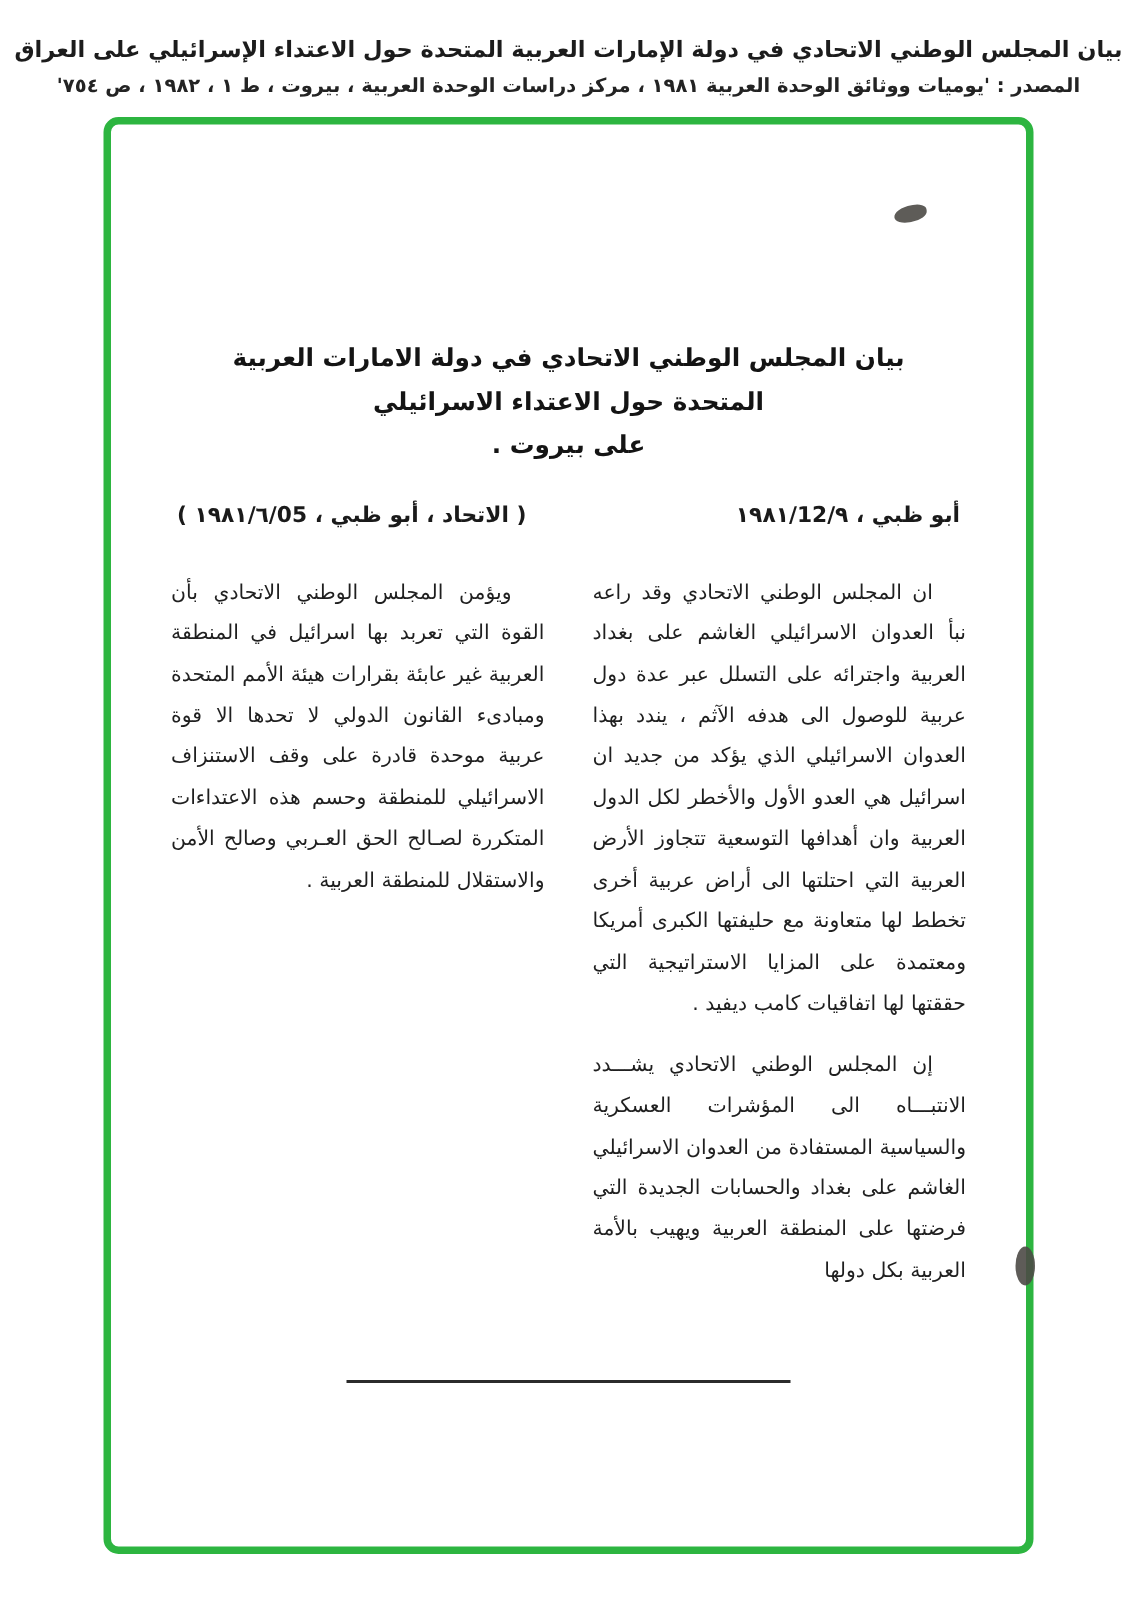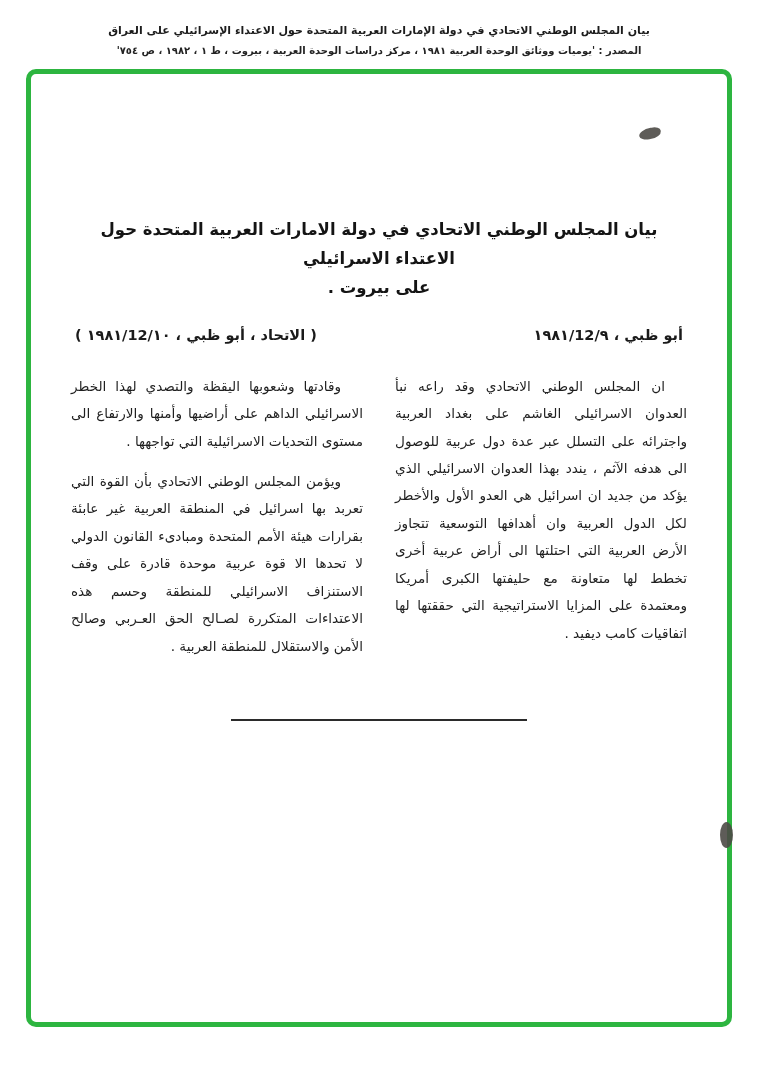--- a/index.html
+++ b/index.html
@@ -10,35 +10,35 @@
     height: 1078px;
     background: #ffffff;
     font-family: "DejaVu Sans", sans-serif;
     color: #1c1c1c;
     overflow: hidden;
   }
   .top-header {
     direction: rtl;
     text-align: center;
     font-weight: bold;
-    font-size: 11px;
+    font-size: 15px;
     padding-top: 24px;
     letter-spacing: 0;
   }
   .top-source {
     direction: rtl;
     text-align: center;
     font-weight: bold;
-    font-size: 10px;
+    font-size: 13px;
     margin-top: 8px;
     color: #232323;
   }
   .scan-frame {
     position: relative;
-    width: 706px;
+    width: 620px;
     height: 958px;
     margin: 13px auto 0;
     border: 5px solid var(--green, #2db540);
     border-radius: 10px;
     background: #ffffff;
   }
   .smudge {
     position: absolute;
     background: #4c4a46;
     opacity: 0.9;
@@ -119,31 +119,31 @@
 
     <div class="doc-body">
 
       <h1 class="doc-title">
         <span>بيان المجلس الوطني الاتحادي في دولة الامارات العربية المتحدة حول الاعتداء الاسرائيلي</span><br>
         <span>على بيروت .</span>
       </h1>
 
       <div class="date-row">
         <span class="date-right">أبو ظبي ،  ١٩٨١/12/٩</span>
-        <span class="date-left">( الاتحاد ، أبو ظبي ،  ١٩٨١/12/١٠ )</span>
+        <span class="date-left">( الاتحاد ، أبو ظبي ،  ١٩٨١/٦/05 )</span>
       </div>
 
       <div class="columns">
 
         <div class="col col-right">
           <p>ان المجلس الوطني الاتحادي وقد راعه نبأ العدوان الاسرائيلي الغاشم على بغداد العربية واجترائه على التسلل عبر عدة دول عربية للوصول الى هدفه الآثم ، يندد بهذا العدوان الاسرائيلي الذي يؤكد من جديد ان اسرائيل هي العدو الأول والأخطر لكل الدول العربية وان أهدافها التوسعية تتجاوز الأرض العربية التي احتلتها الى أراض عربية أخرى تخطط لها متعاونة مع حليفتها الكبرى أمريكا ومعتمدة على المزايا الاستراتيجية التي حققتها لها اتفاقيات كامب ديفيد .</p>
+          <p>إن المجلس الوطني الاتحادي يشـــدد الانتبـــاه الى المؤشرات العسكرية والسياسية المستفادة من العدوان الاسرائيلي الغاشم على بغداد والحسابات الجديدة التي فرضتها على المنطقة العربية ويهيب بالأمة العربية بكل دولها</p>
         </div>
 
         <div class="col col-left">
-          <p>وقادتها وشعوبها اليقظة والتصدي لهذا الخطر الاسرائيلي الداهم على أراضيها وأمنها والارتفاع الى مستوى التحديات الاسرائيلية التي تواجهها .</p>
           <p>ويؤمن المجلس الوطني الاتحادي بأن القوة التي تعربد بها اسرائيل في المنطقة العربية غير عابئة بقرارات هيئة الأمم المتحدة ومبادىء القانون الدولي لا تحدها الا قوة عربية موحدة قادرة على وقف الاستنزاف الاسرائيلي للمنطقة وحسم هذه الاعتداءات المتكررة لصـالح الحق العـربي وصالح الأمن والاستقلال للمنطقة العربية .</p>
         </div>
 
       </div>
 
       <div class="divider"></div>
 
     </div>
   </div>
 </div>

